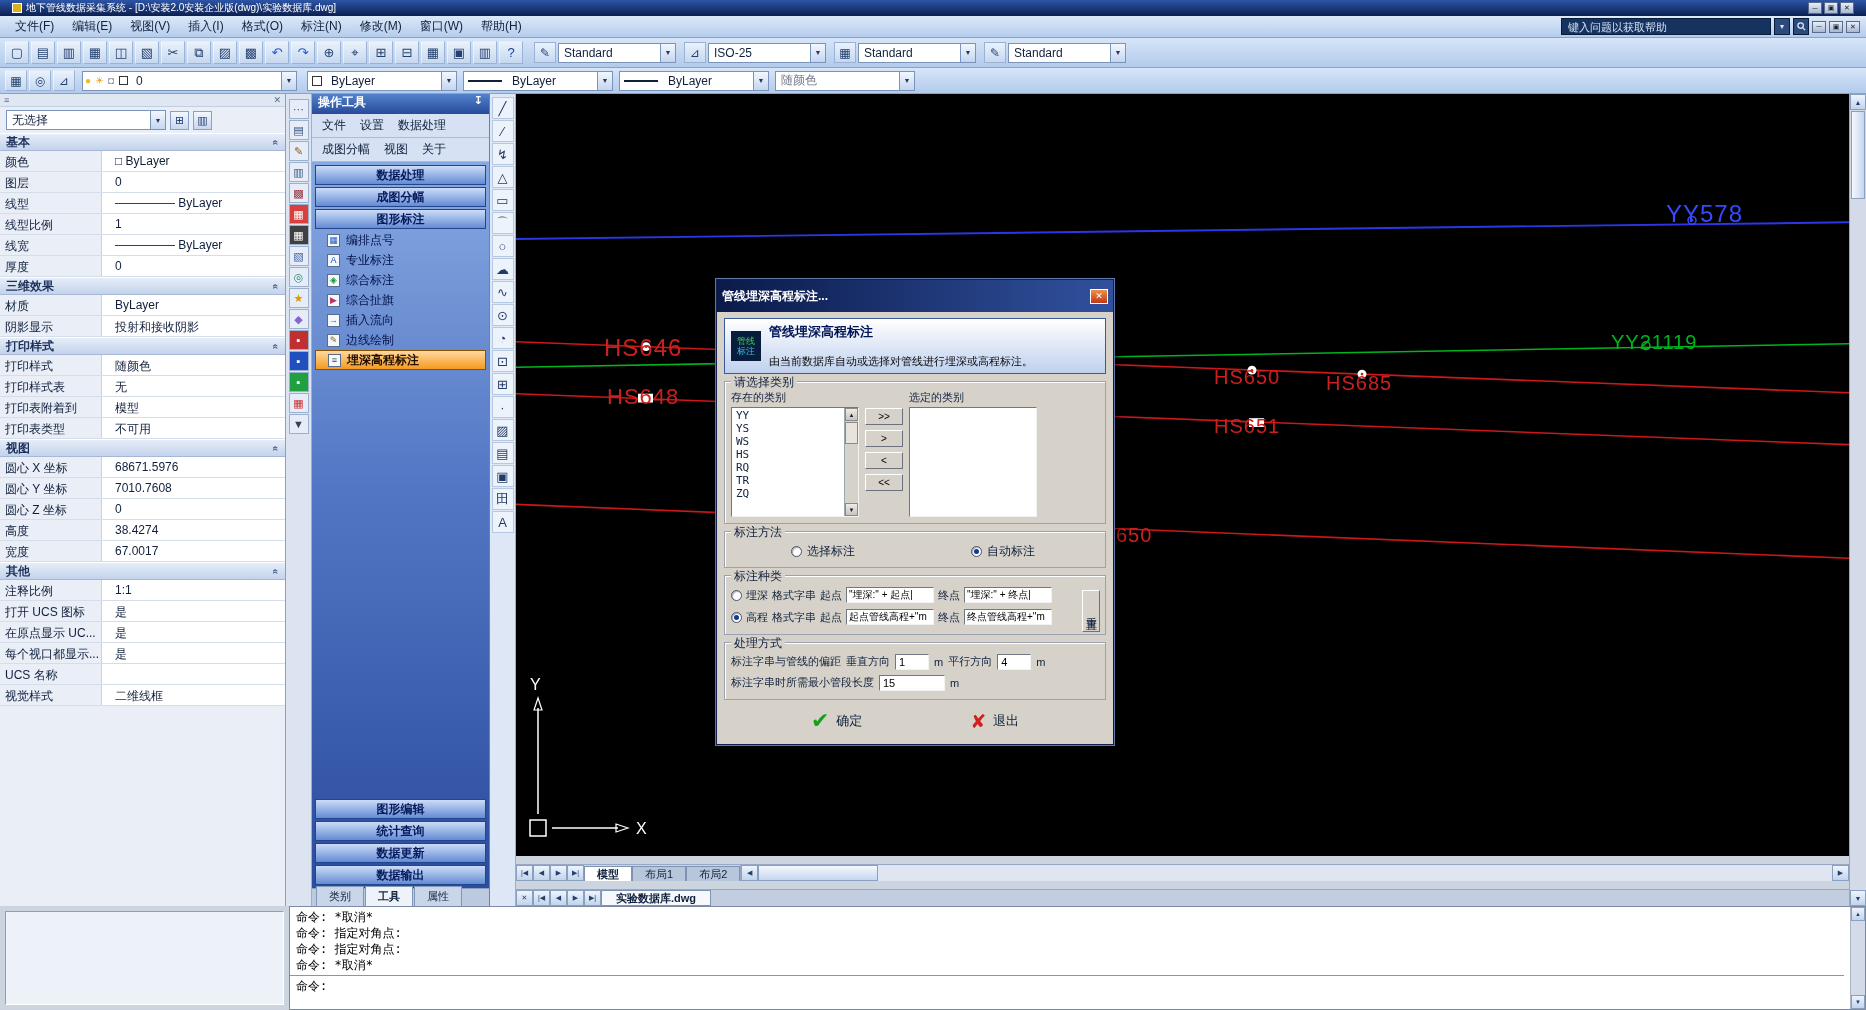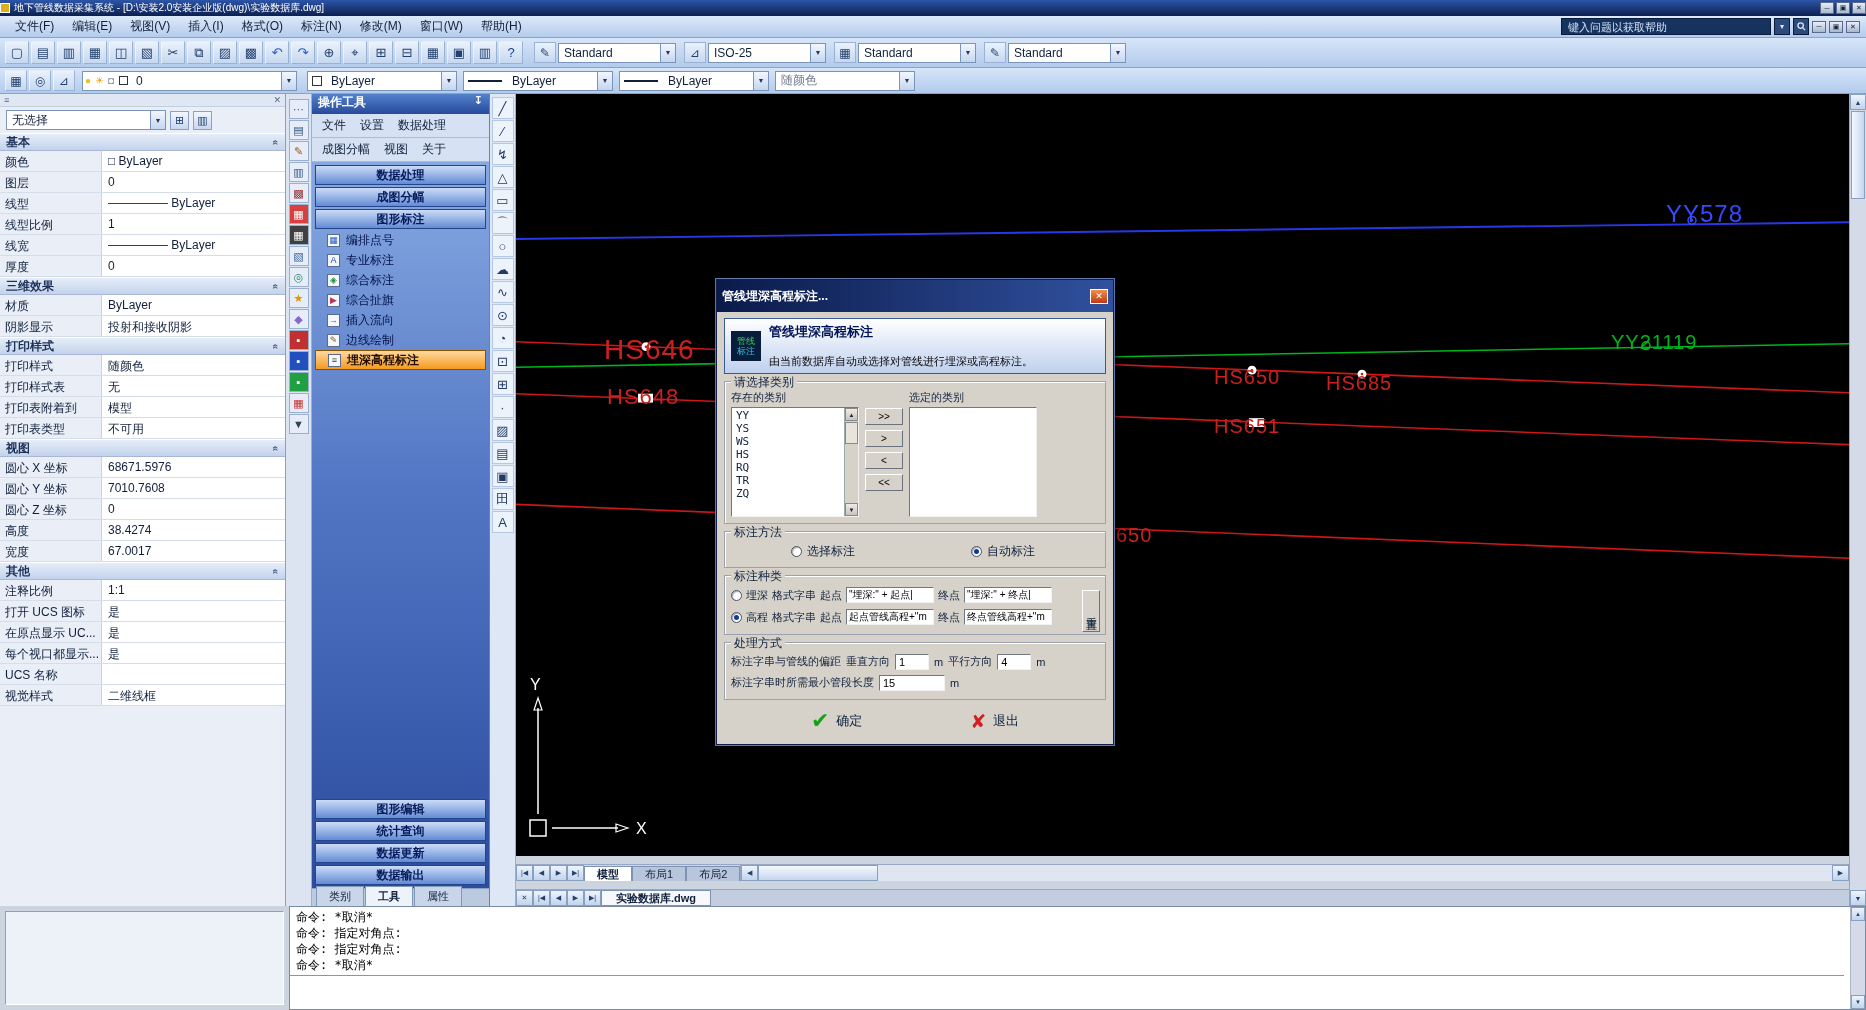--- a/index.html
+++ b/index.html
@@ -1,21 +1,21 @@
 <!DOCTYPE html>
 <html><head>
 <meta charset="utf-8">
 <style>
   * { margin:0; padding:0; box-sizing:border-box; }
   html,body { width:1866px; height:1010px; overflow:hidden; }
   body { font-family:"Liberation Sans","DejaVu Sans",sans-serif; font-size:12px; color:#10203c; }
   #root { width:1866px; height:1010px; display:flex; flex-direction:column; background:#ccd4e0; }
 
   
-  .titlebar { height:16px; background:linear-gradient(180deg,#2c55a8,#0c2050); color:#fff; display:flex; align-items:center; padding:0 0; font-size:10px; }
+  .titlebar { height:16px; background:linear-gradient(180deg,#2c55a8,#0c2050); color:#fff; display:flex; align-items:center; padding:0 12px; font-size:10px; }
   .titlebar .t-icon { width:10px; height:10px; background:#d8b020; border:1px solid #fff; margin-right:4px; }
   .titlebar .t-text { white-space:nowrap; overflow:hidden; }
   .winbtns { margin-left:auto; display:flex; gap:2px; }
   .winbtn { width:14px; height:12px; background:linear-gradient(#e8eef8,#a8b8d0); border:1px solid #5a6a8a; color:#123; font-size:7px; display:flex; align-items:center; justify-content:center; }
 
   
   .menubar { height:22px; background:linear-gradient(180deg,#dcE9f9,#b5cced); border-bottom:1px solid #8aa4c8; display:flex; align-items:center; padding:0 6px; }
   .menu-items { display:flex; }
   .menu-item { padding:2px 9px; white-space:nowrap; cursor:default; }
   .infocenter { margin-left:auto; display:flex; align-items:center; gap:3px; }
@@ -49,21 +49,21 @@
   .props { width:286px; background:#e9eef7; border-right:1px solid #8aa0c0; display:flex; flex-direction:column; }
   .props-grip { height:13px; display:flex; align-items:center; padding:0 4px; color:#57central; color:#5a6c8c; font-size:9px; background:#dfe7f3; border-bottom:1px solid #c2cee2; }
   .props-grip .x { margin-left:auto; }
   .sel-row { display:flex; align-items:center; gap:4px; padding:3px 6px; }
   .sel-combo { flex:0 0 160px; }
   .sbtn { width:19px; height:19px; background:linear-gradient(#f2f7ff,#c8d8f0); border:1px solid #8aa0c4; display:flex; align-items:center; justify-content:center; font-size:11px; color:#24406e; }
   .psec-h { height:18px; display:flex; align-items:center; padding:0 6px; background:linear-gradient(#e6edf8,#c3d3ec); border-top:1px solid #fff; border-bottom:1px solid #a8b8d4; font-weight:bold; color:#1c3058; }
   .psec-h .chev { margin-left:auto; display:inline-block; transform:rotate(90deg); font-size:10px; color:#44598a; }
   .prow { display:flex; height:21px; border-bottom:1px solid #d5dcEA; border-bottom:1px solid #d5dcea; }
   .plabel { width:102px; padding:3px 5px; white-space:nowrap; overflow:hidden; background:#e9eef7; border-right:1px solid #c8d2e4; }
-  .pvalue { flex:1; padding:3px 6px; white-space:nowrap; overflow:hidden; background:#fff; }
+  .pvalue { flex:1; padding:3px 13px; white-space:nowrap; overflow:hidden; background:#fff; }
 
   
   .pstrip { width:26px; background:#dce4f2; border-right:1px solid #9cb0cc; padding-top:4px; }
   .pico { width:20px; height:20px; margin:1px auto; border:1px solid #9ab0cc; display:flex; align-items:center; justify-content:center; font-size:11px; }
 
   
   .ops { width:178px; display:flex; flex-direction:column; border-right:1px solid #6a82ac; }
   .ops-title { height:20px; background:linear-gradient(#5381cc,#274a9a); color:#fff; font-weight:bold; display:flex; align-items:flex-start; padding:0 6px; }
   .ops-title .pin { margin-left:auto; font-size:11px; }
   .ops-menu { display:flex; gap:2px; background:#d6e2f4; border-bottom:1px solid #aabcd8; padding:2px 4px; }
@@ -592,21 +592,21 @@
           <circle cx="846" cy="286" r="4.5" fill="#ffffff"></circle>
           <circle cx="846" cy="286" r="1.3" fill="#cc1818"></circle>
           <rect x="122" y="306" width="15" height="9" fill="#ffffff"></rect>
           <rect x="733" y="331" width="15" height="9" fill="#ffffff"></rect>
         </svg>
 
         <div>
 
         <div class="cad-label" style="left: 1150px; top: 106px; font-size: 24px; color: rgb(56, 72, 255);">YY578</div>
             <div class="cad-label" style="left: 1095px; top: 237px; font-size: 20px; color: rgb(0, 180, 30);">YY21119</div>
-            <div class="cad-label" style="left: 88px; top: 240px; font-size: 28px; color: rgb(204, 32, 32);">HS646</div>
+            <div class="cad-label" style="left: 88px; top: 240px; font-size: 24px; color: rgb(204, 32, 32);">HS646</div>
             <div class="cad-label" style="left: 91px; top: 290px; font-size: 22px; color: rgb(204, 32, 32);">HS648</div>
             <div class="cad-label" style="left: 698px; top: 272px; font-size: 20px; color: rgb(204, 32, 32);">HS650</div>
             <div class="cad-label" style="left: 810px; top: 278px; font-size: 20px; color: rgb(204, 32, 32);">HS685</div>
             <div class="cad-label" style="left: 698px; top: 321px; font-size: 20px; color: rgb(204, 32, 32);">HS651</div>
             <div class="cad-label" style="left: 600px; top: 430px; font-size: 20px; color: rgb(204, 32, 32);">650</div>
           </div>
 
         <svg class="ucs" width="150" height="180" viewBox="0 0 150 180">
           <line x1="18" y1="36" x2="18" y2="142" stroke="#fff" stroke-width="1.5"></line>
           <polygon points="18,26 14,38 22,38" fill="none" stroke="#fff" stroke-width="1.2"></polygon>
@@ -784,20 +784,21 @@
     <div class="cmd">
       <div class="cmd-text">
         <div>
 
         <div class="cmd-line">命令: *取消*</div>
             <div class="cmd-line">命令: 指定对角点:</div>
             <div class="cmd-line">命令: 指定对角点:</div>
             <div class="cmd-line">命令: *取消*</div>
           </div>
         <div class="cmd-div"></div>
+        <div class="cmd-prompt">命令:</div>
       </div>
       <div class="cmd-scroll">
         <span>▲</span>
         <span>▼</span>
       </div>
     </div>
   </div>
 
 </div>
 

